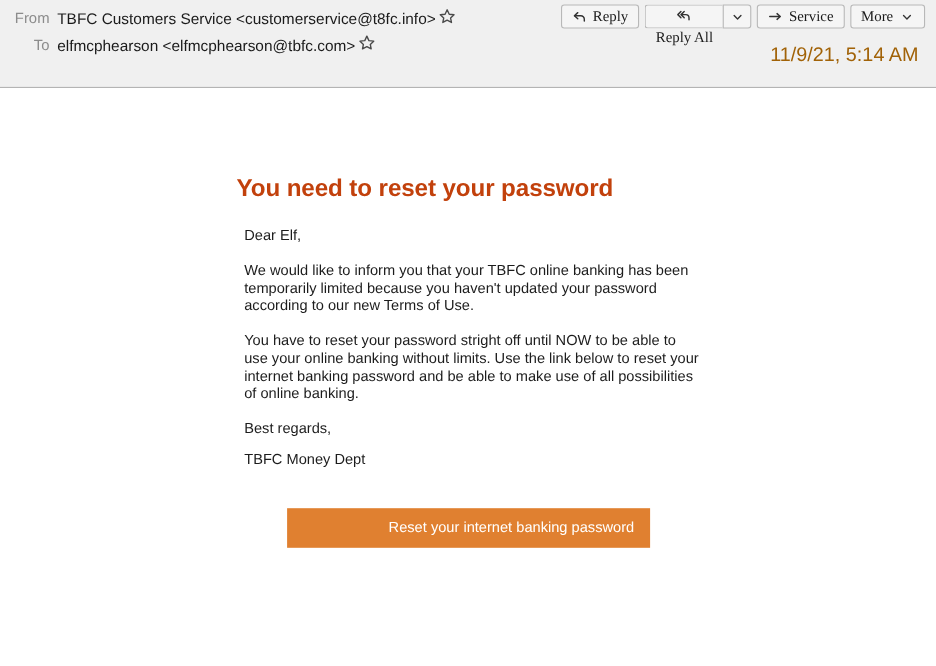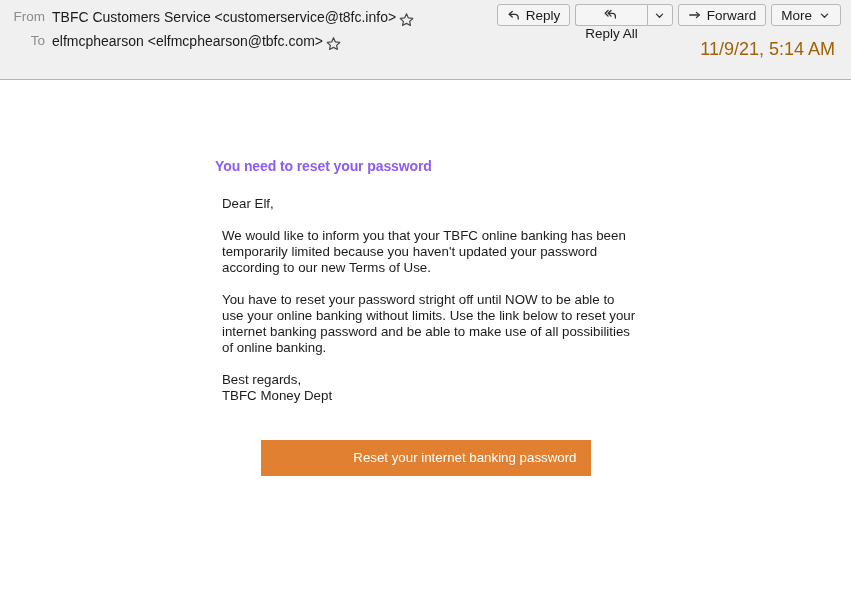--- a/index.html
+++ b/index.html
@@ -41,21 +41,21 @@
     box-sizing: border-box;
     white-space: nowrap;
     line-height: 20px;
   }
 
   .hdr-value {
     color: #1a1a1a;
     font-size: 14px;
     line-height: 20px;
     display: flex;
-    align-items: flex-end;
+    align-items: flex-start;
     white-space: nowrap;
   }
 
   .hdr-value.subject {
     font-weight: bold;
     font-size: 14.5px;
   }
 
   .star-icon {
     display: inline-block;
@@ -80,20 +80,21 @@
   }
 
   
   .toolbar {
     position: absolute;
     right: 10px;
     top: 4px;
     display: flex;
     align-items: flex-start;
     gap: 5px;
+    font-family: Liberation Serif, serif;
   }
 
   .tb-btn {
     display: flex;
     align-items: center;
     gap: 5px;
     background: #f5f5f5;
     border: 1px solid #b8b8b8;
     border-radius: 3px;
     padding: 2px 9px;
@@ -140,37 +141,37 @@
   }
 
   .email-wrap {
     width: 425px;
     margin: 0 auto;
     padding-top: 78px;
     box-sizing: border-box;
   }
 
   .email-title {
-    font-size: 14px;
+    font-size: 22px;
     font-weight: bold;
-    color: #8b5cf6;
+    color: #c2410c;
     margin: 0 0 22px 2px;
     letter-spacing: -0.1px;
   }
 
   .email-para {
     font-size: 13.3px;
     line-height: 16px;
     color: #1c1c1c;
     margin: 0 0 16px 9px;
     max-width: 440px;
   }
 
   .email-para.sig {
-    margin-bottom: 0;
+    margin-bottom: 12px;
   }
 
   .cta-wrap {
     margin-top: 36px;
     display: flex;
     justify-content: center;
   }
 
   .cta-button {
     background: #e08030;
@@ -261,21 +262,21 @@
       </div>
     </div>
 
     <div class="tb-btn">
       <span class="tb-icon">
         <svg width="14" height="14" viewBox="0 0 16 16" fill="none" stroke="#333333" stroke-width="1.5" stroke-linecap="round" stroke-linejoin="round">
           <path d="M2 8 H12.6"></path>
           <path d="M9.6 5 L12.9 8 L9.6 11"></path>
         </svg>
       </span>
-      <span>Forward</span>
+      <span>Service</span>
     </div>
 
     <div class="tb-btn">
       <span>More</span>
       <span class="tb-icon">
         <svg width="11" height="11" viewBox="0 0 16 16" fill="none" stroke="#333333" stroke-width="1.8" stroke-linecap="round" stroke-linejoin="round">
           <path d="M3.5 6 L8 10.5 L12.5 6"></path>
         </svg>
       </span>
     </div>

